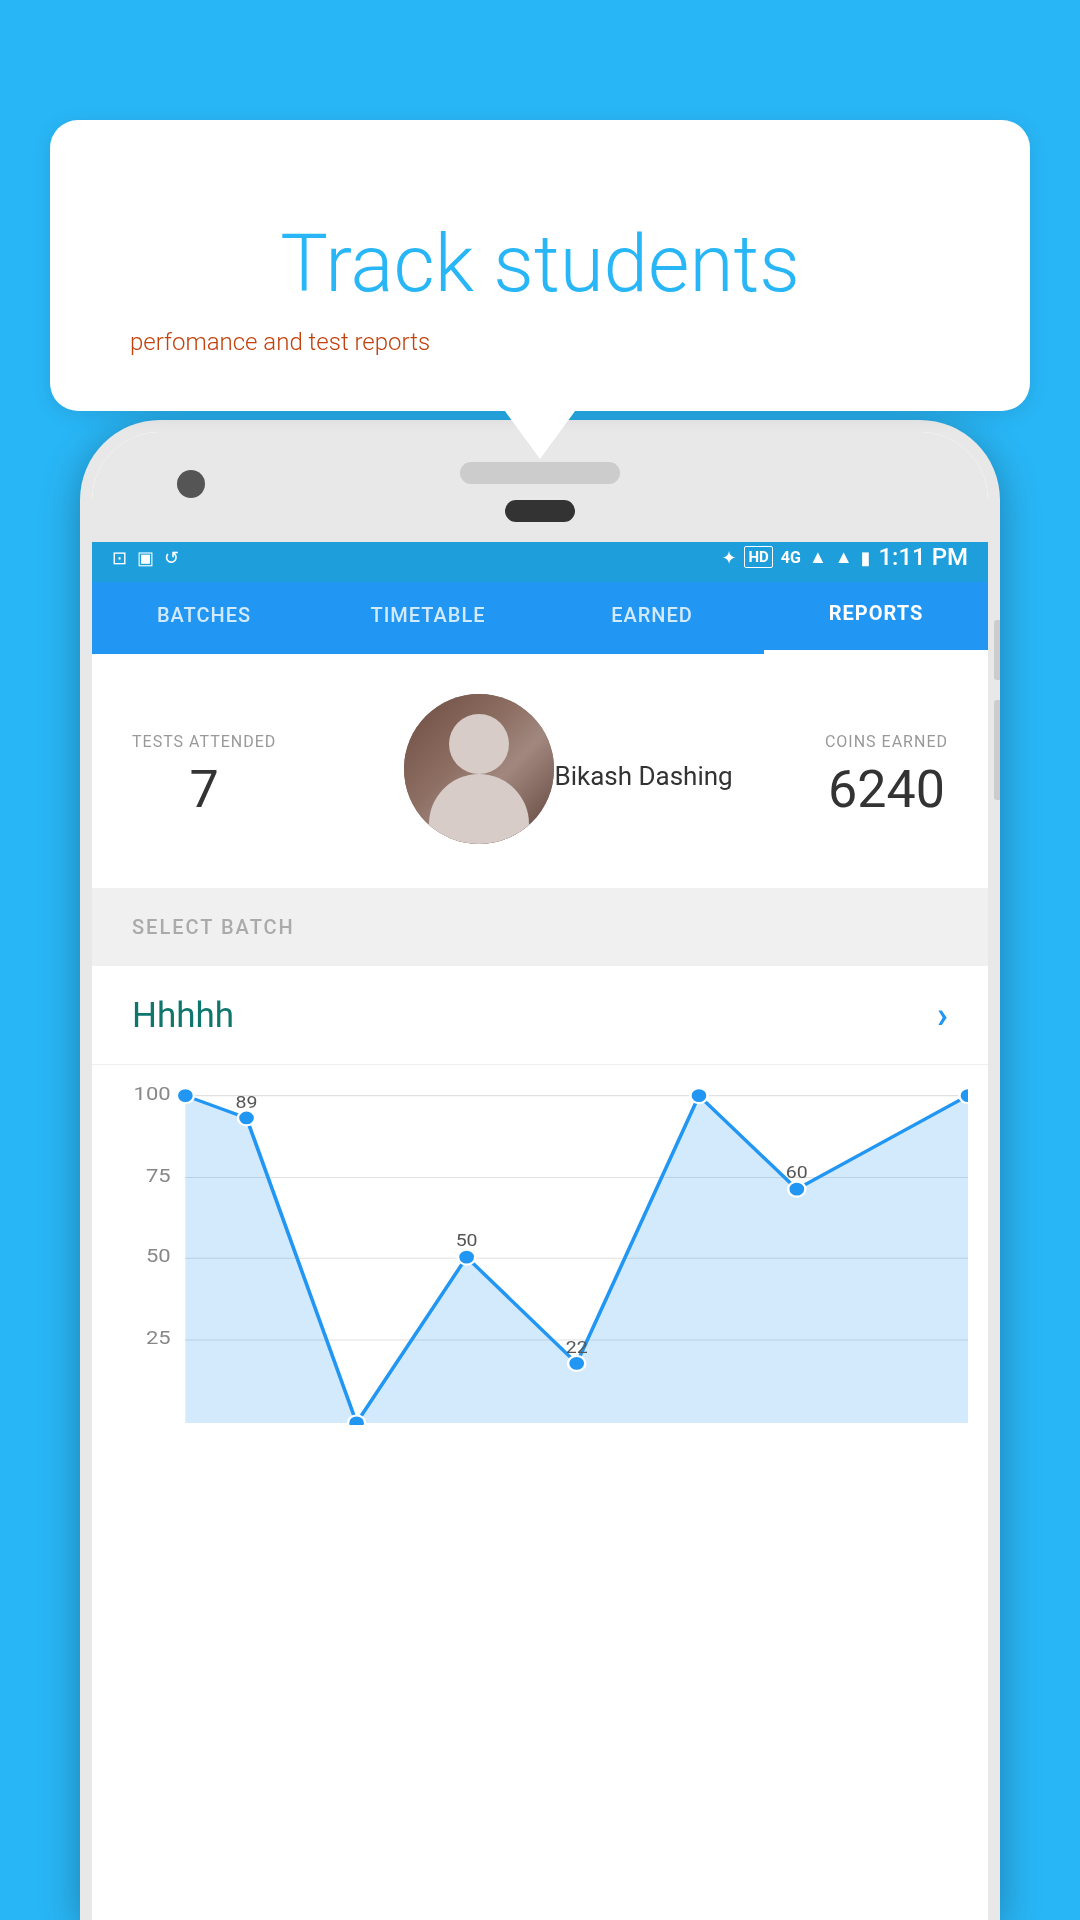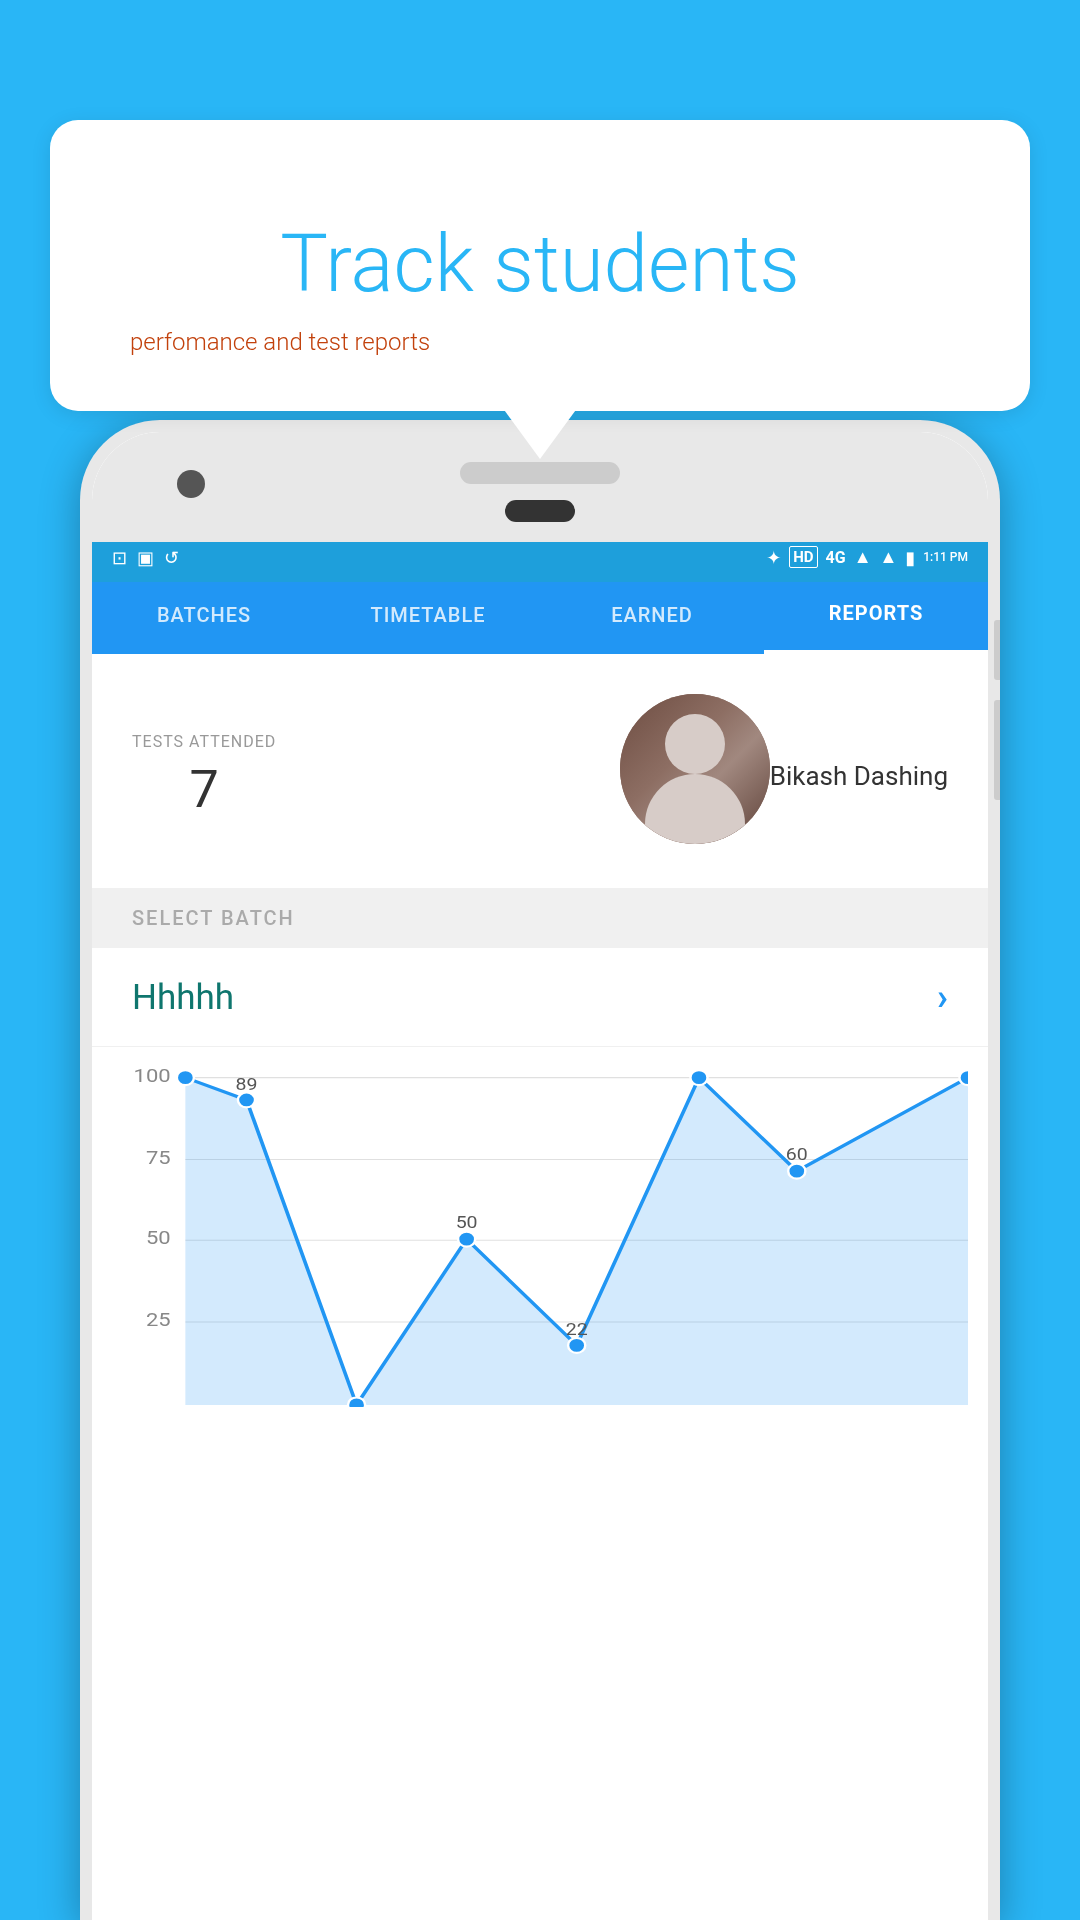--- a/index.html
+++ b/index.html
@@ -170,21 +170,21 @@
     }
     .status-right {
       display: flex;
       align-items: center;
       gap: 8px;
       color: white;
       font-size: 18px;
     }
     .time-text {
       color: white;
-      font-size: 12px;
+      font-size: 24px;
       font-weight: 500;
     }
 
     
     .tab-bar {
       background: #2196f3;
       display: flex;
       height: 72px;
       align-items: flex-end;
     }
@@ -278,21 +278,21 @@
     }
     .avatar-name {
       font-size: 26px;
       color: #333;
       font-weight: 400;
     }
 
     
     .select-batch-header {
       background: #f0f0f0;
-      padding: 18px 40px;
+      padding: 27px 40px;
     }
     .select-batch-label {
       font-size: 20px;
       color: #aaa;
       letter-spacing: 2px;
       font-weight: 500;
     }
 
     .batch-item {
       display: flex;
@@ -386,20 +386,24 @@
         <div class="stat-block">
           <div class="stat-label">TESTS ATTENDED</div>
           <div class="stat-value">7</div>
         </div>
         <div class="avatar-block">
           <div class="avatar-circle">
             <div class="avatar-img"></div>
           </div>
           <div class="avatar-name">Bikash Dashing</div>
         </div>
+        <div class="stat-block">
+          <div class="stat-label">COINS EARNED</div>
+          <div class="stat-value">6240</div>
+        </div>
       </div>
 
       <div class="select-batch-header">
         <span class="select-batch-label">SELECT BATCH</span>
       </div>
 
       <div class="batch-item">
         <span class="batch-name">Hhhhh</span>
         <span class="chevron-right">›</span>
       </div>

